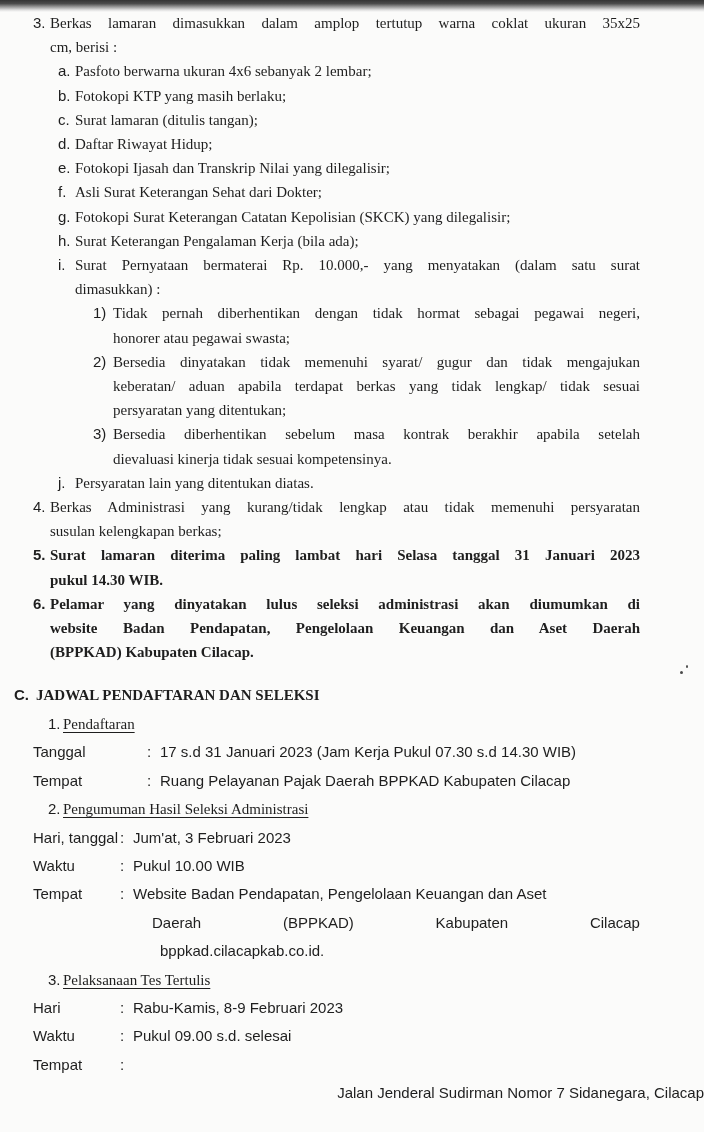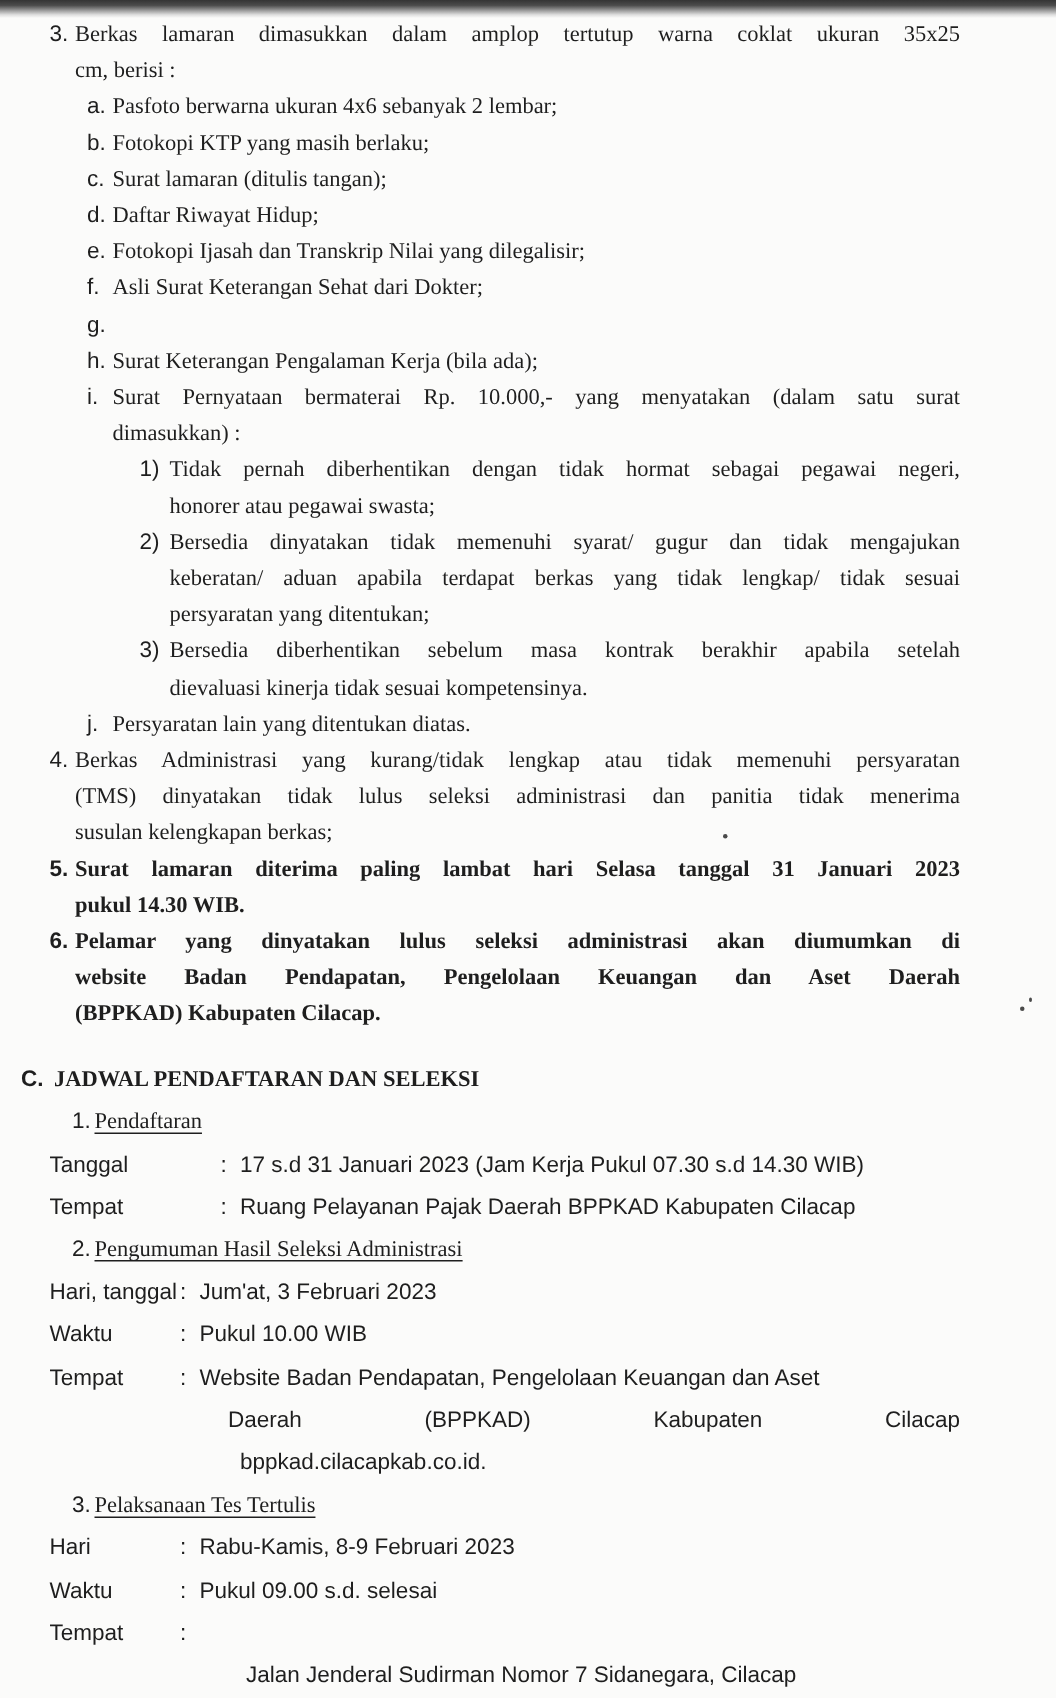--- a/index.html
+++ b/index.html
@@ -30,21 +30,21 @@
   .entry-title{padding-left:48px;}
   .me{flex:none;width:15px;}
   .u{text-decoration:underline;text-underline-offset:3px;text-decoration-skip-ink:none;text-decoration-thickness:1.3px;}
   .srow{display:flex;padding-left:33px;padding-right:64px;}
   .slabel{flex:none;white-space:nowrap;}
   .w1{width:114px;} .w23{width:87px;}
   .scolon{flex:none;width:13px;}
   .sval{flex:1;min-width:0;white-space:nowrap;}
   .spread{display:flex;justify-content:space-between;padding-left:152px;padding-right:64px;text-align:center;}
   .cont-url{padding-left:160px;}
-  .cont-addr{padding-left:164px;}
+  .cont-addr{padding-left:164px;text-align:right;}
   .speck{position:absolute;background:#4a4a4a;border-radius:50%;}
   .speck.s1{left:482px;top:556px;width:3px;height:3px;}
   .speck.s2{left:686px;top:665px;width:2px;height:3px;}
   .speck.s3{left:680px;top:671px;width:3px;height:3px;}
 </style>
 </head>
 <body>
 
 <div class="page">
   <div class="scan-band"></div>
@@ -90,20 +90,23 @@
       </div>
     </div>
     <div class="row l2">
       <span class="m2">f.</span>
       <div class="txt">
         <div>Asli Surat Keterangan Sehat dari Dokter;</div>
       </div>
     </div>
     <div class="row l2">
       <span class="m2">g.</span>
+      <div class="txt">
+        <div>Fotokopi Surat Keterangan Catatan Kepolisian (SKCK) yang dilegalisir;</div>
+      </div>
     </div>
     <div class="row l2">
       <span class="m2">h.</span>
       <div class="txt">
         <div>Surat Keterangan Pengalaman Kerja (bila ada);</div>
       </div>
     </div>
     <div class="row l2">
       <span class="m2">i.</span>
       <div class="txt">
@@ -139,21 +142,20 @@
       <span class="m2">j.</span>
       <div class="txt">
         <div>Persyaratan lain yang ditentukan diatas.</div>
       </div>
     </div>
 
     <div class="row l1">
       <span class="m1">4.</span>
       <div class="txt">
         <div class="jl">Berkas Administrasi yang kurang/tidak lengkap atau tidak memenuhi persyaratan</div>
-        <div class="jl">(TMS) dinyatakan tidak lulus seleksi administrasi dan panitia tidak menerima</div>
         <div>susulan kelengkapan berkas;</div>
       </div>
     </div>
 
     <div class="row l1 bold">
       <span class="m1">5.</span>
       <div class="txt">
         <div class="jl">Surat lamaran diterima paling lambat hari Selasa tanggal 31 Januari 2023</div>
         <div>pukul 14.30 WIB.</div>
       </div>

